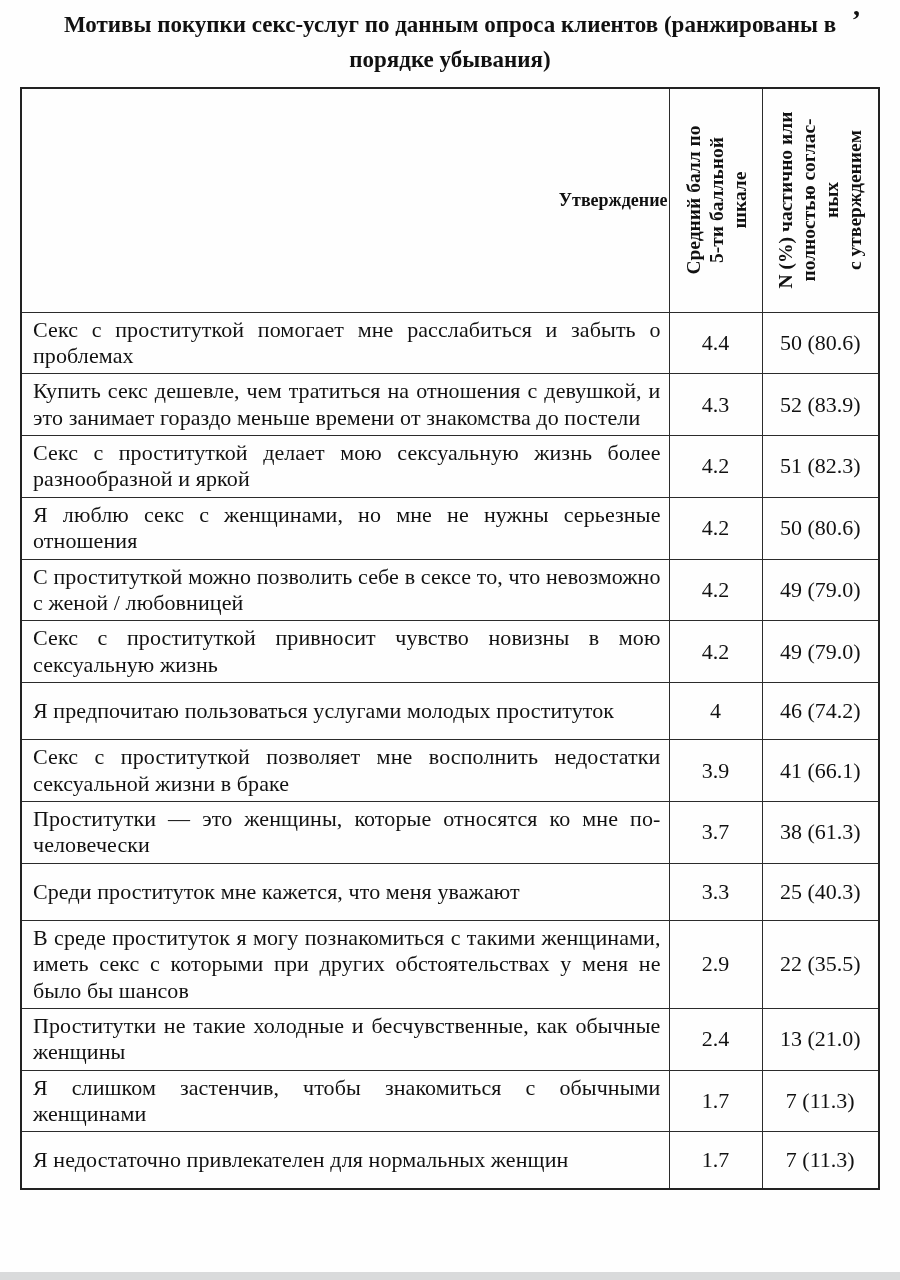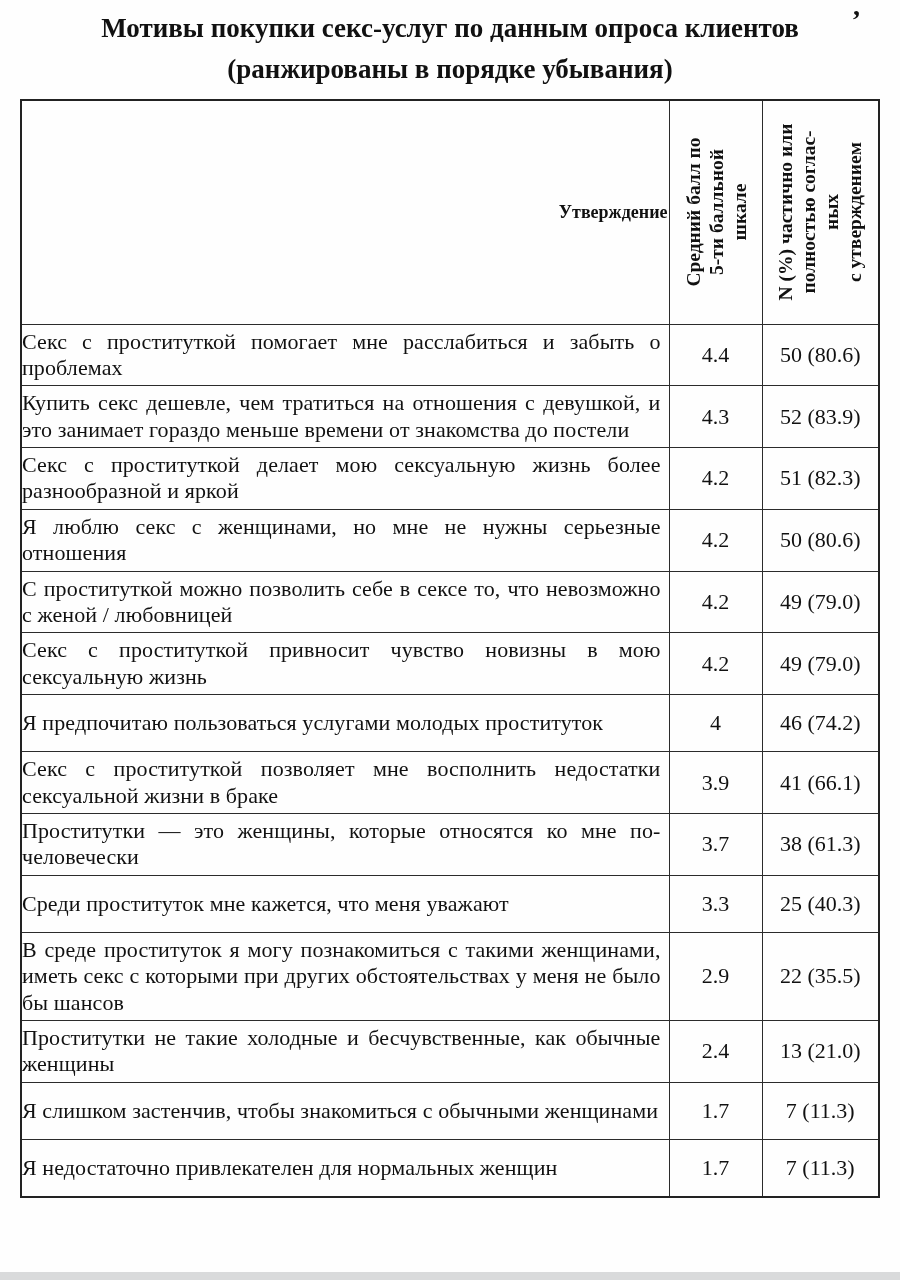--- a/index.html
+++ b/index.html
@@ -22,21 +22,21 @@
     top: -10px;
     right: 40px;
     font-size: 28px;
     font-weight: bold;
     color: #111;
   }
   .doc-title {
     margin: 8px auto 10px auto;
     max-width: 848px;
     text-align: center;
-    font-size: 27px;
+    font-size: 23px;
     font-weight: bold;
     line-height: 1.5;
   }
   table.motives {
     width: 858px;
     margin: 0 auto;
     border-collapse: collapse;
     table-layout: fixed;
   }
   table.motives, table.motives th, table.motives td {
@@ -74,21 +74,21 @@
     font-weight: bold;
     font-size: 19.5px;
     line-height: 1.18;
     white-space: pre-line;
   }
   td.c-st {
     font-size: 22px;
     line-height: 1.2;
     text-align: justify;
     vertical-align: middle;
-    padding: 4px 8px 4px 0;
+    padding: 4px 8px 4px 11px;
     letter-spacing: 0.1px;
     margin-left: 41px;
   }
   td.c-num {
     font-size: 22px;
     text-align: center;
     vertical-align: middle;
     padding: 15px 2px;
     white-space: nowrap;
   }

